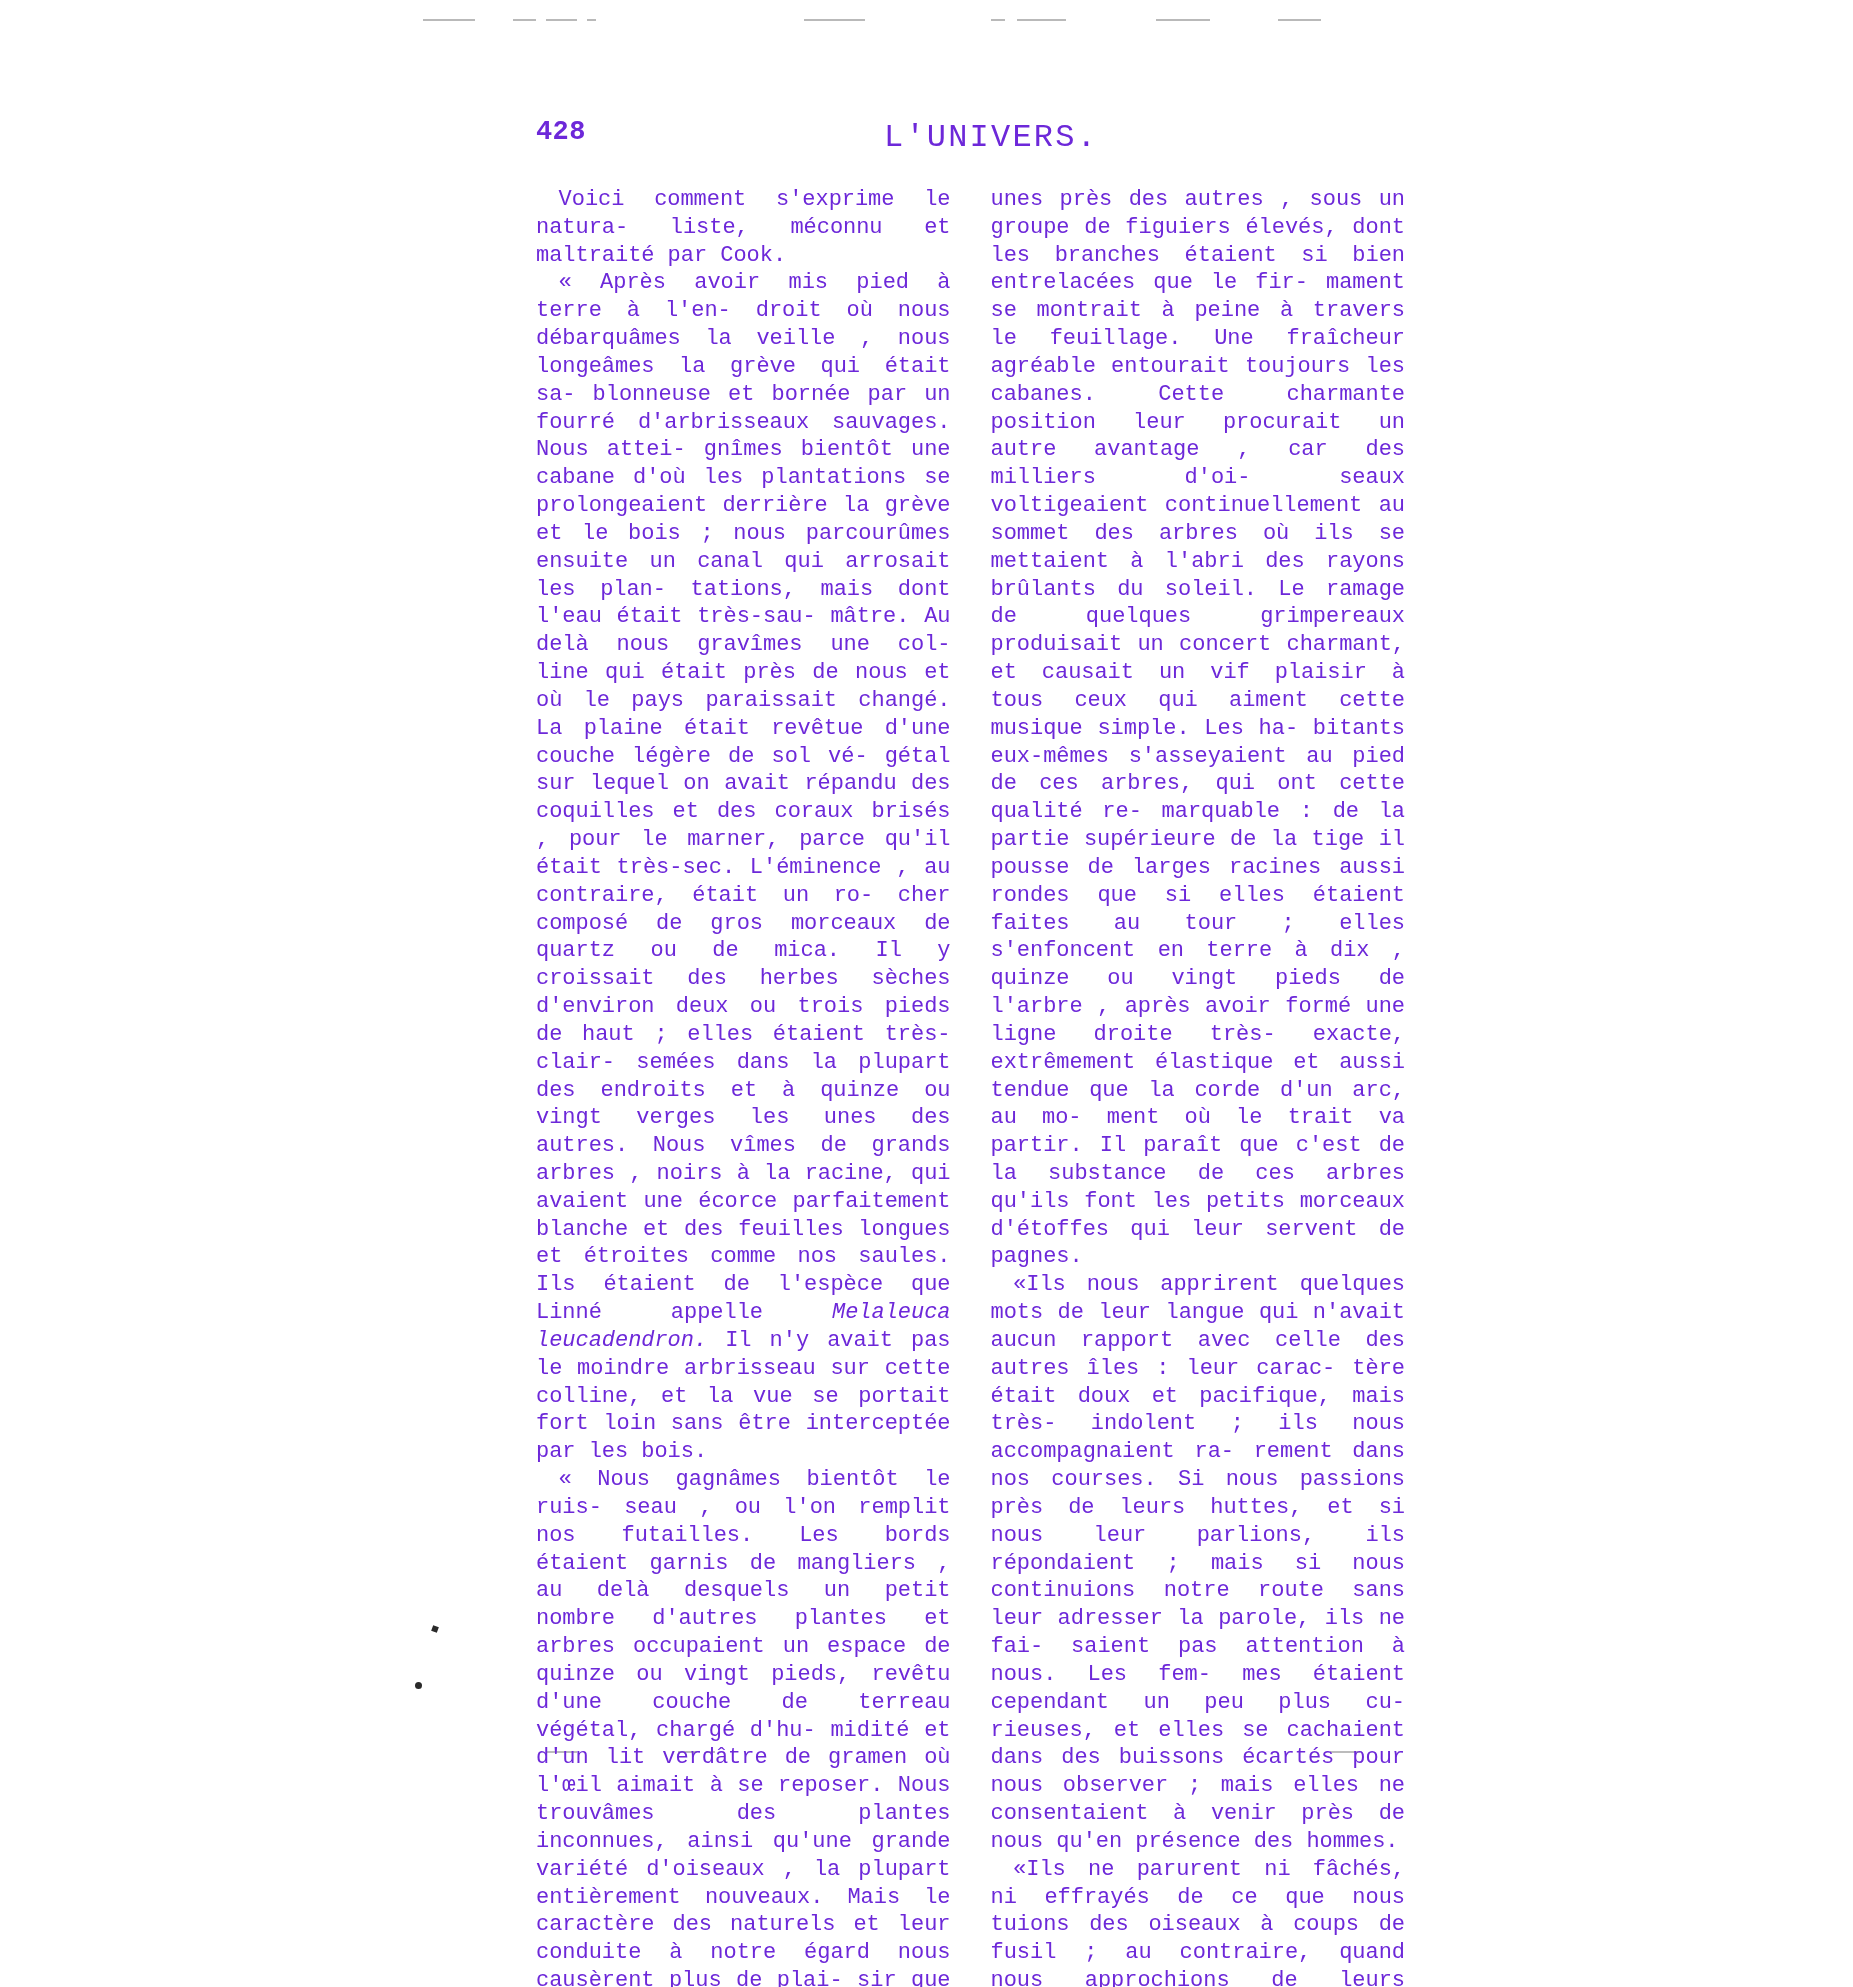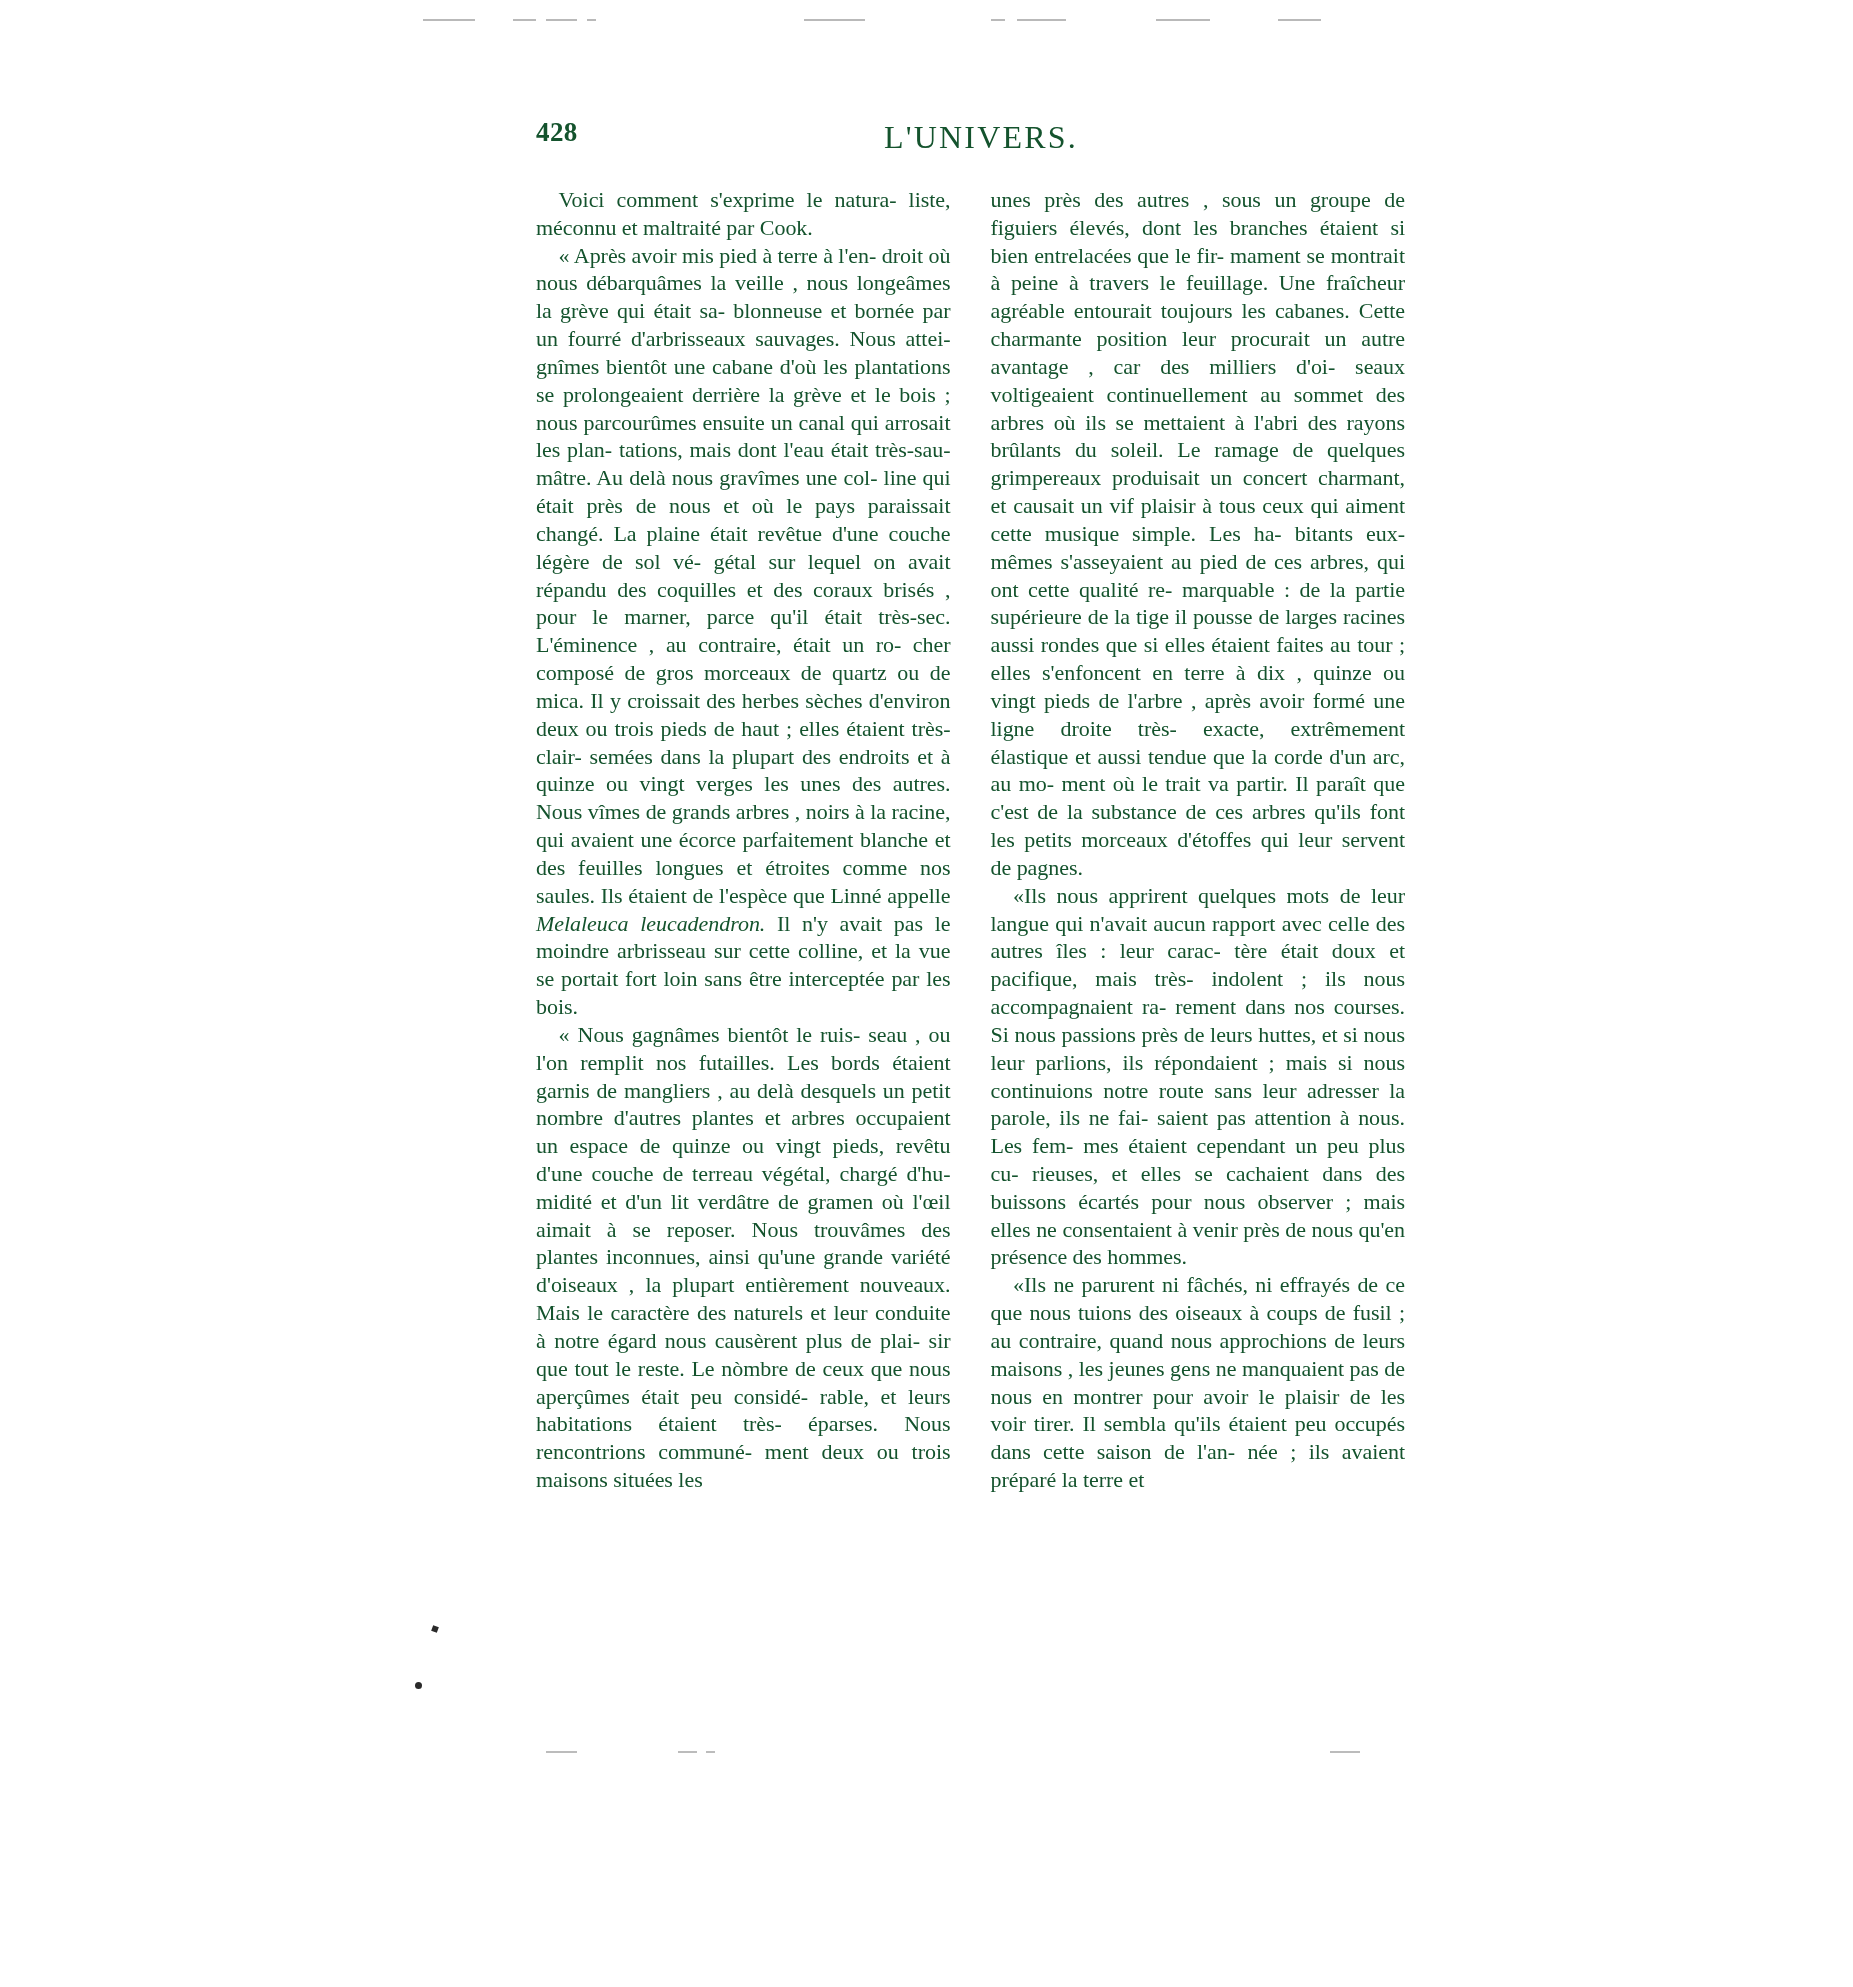--- a/index.html
+++ b/index.html
@@ -5,22 +5,22 @@
   html, body {
     margin: 0;
     padding: 0;
     background: #ffffff;
   }
   .page {
     position: relative;
     width: 1542px;
     height: 1988px;
     background: #ffffff;
-    font-family: Liberation Serif, serif;
-    color: #14532d;
+    font-family: Liberation Mono, monospace;
+    color: #6d28d9;
     overflow: hidden;
   }
   
   .scan-marks {
     position: absolute;
     top: 19px;
     left: 0;
     width: 100%;
     height: 12px;
   }

